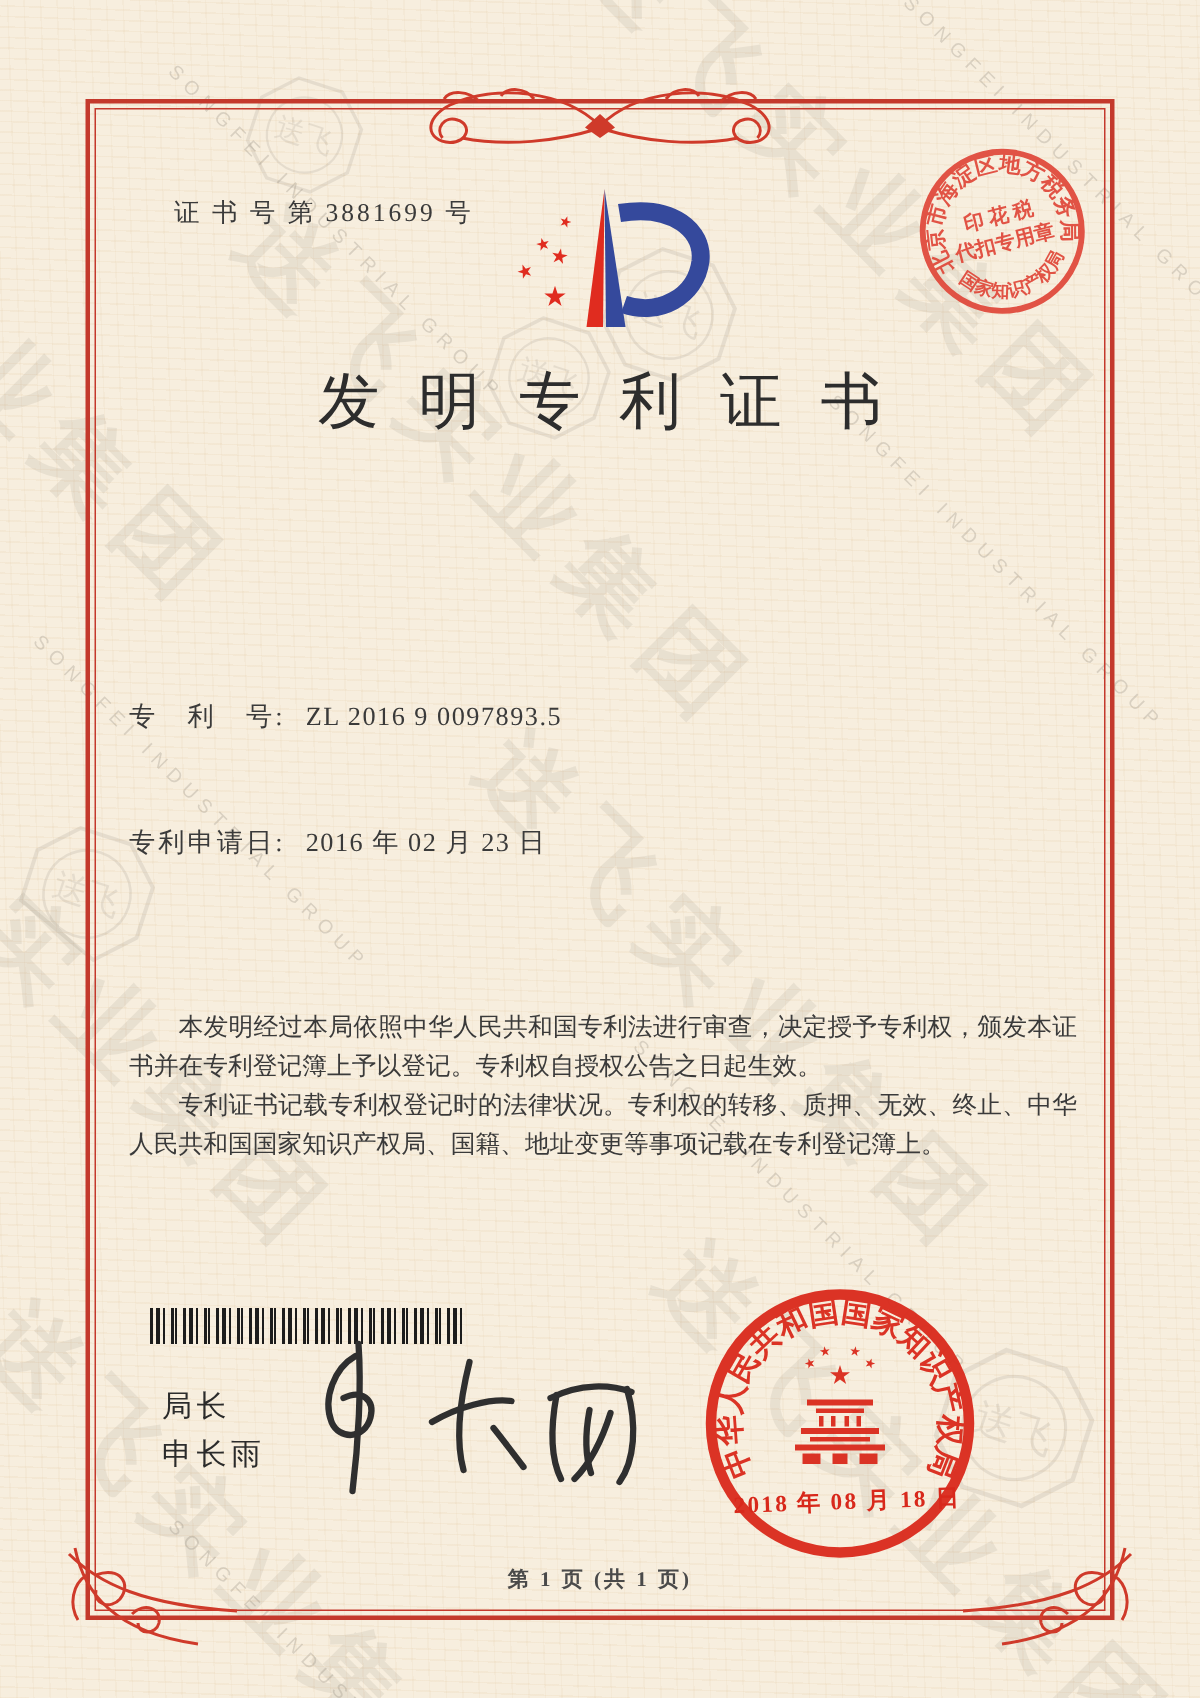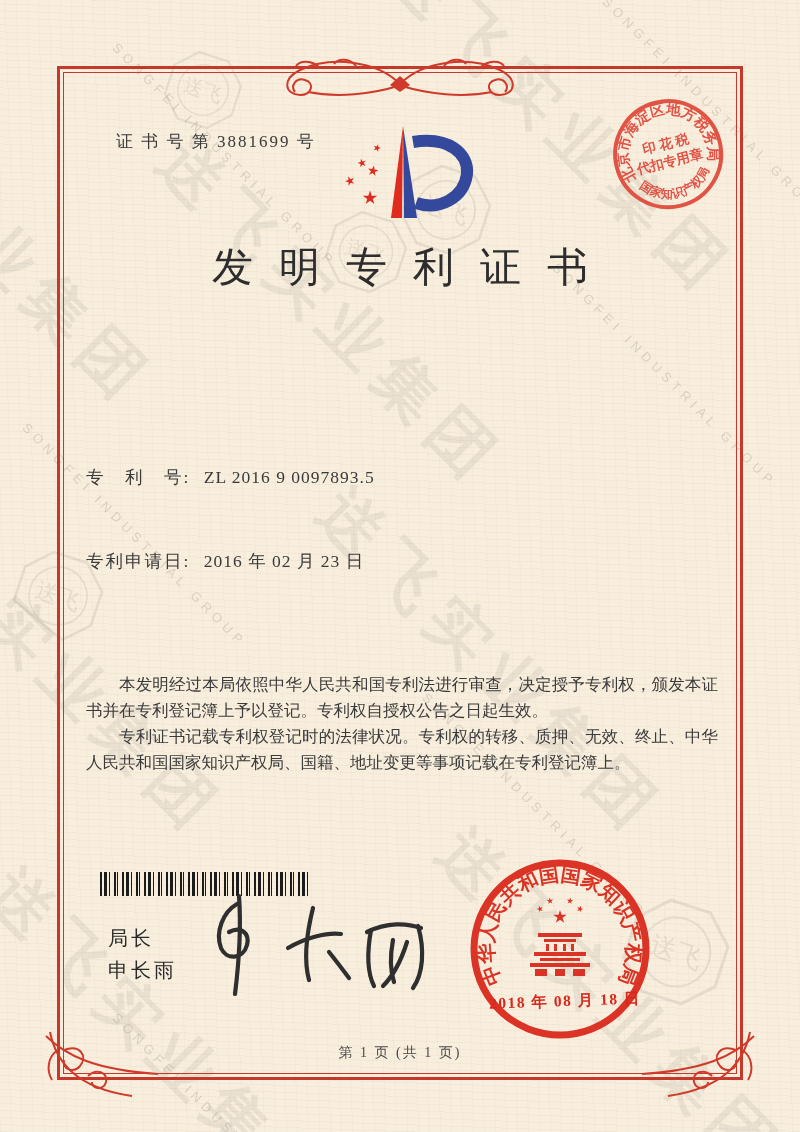--- a/index.html
+++ b/index.html
@@ -51,21 +51,21 @@
       #1c1c1c 4px 7px,transparent 7px 9px,#1c1c1c 9px 10px,transparent 10px 14px,
       #1c1c1c 14px 16px,transparent 16px 17px,#1c1c1c 17px 18px,transparent 18px 22px);}
   .director{position:absolute;left:108px;top:922px;z-index:4;
       font-family:"Liberation Sans","DejaVu Sans",sans-serif;font-size:20px;
       color:#2b2b2b;letter-spacing:3px;line-height:32px;}
   .signature{position:absolute;left:185px;top:890px;z-index:4;}
   .main-seal{position:absolute;left:462px;top:853px;z-index:5;opacity:.95;}
   .seal-date{position:absolute;left:489px;top:991px;z-index:6;font-size:15.5px;
       color:#d8281b;letter-spacing:1.5px;font-weight:bold;transform:rotate(-2deg);}
   .page-num{position:absolute;left:0;top:1044px;width:100%;text-align:center;
-      font-size:14px;color:#4a4a4a;letter-spacing:2px;z-index:4;}
+      font-size:14px;color:#4a4a4a;letter-spacing:2px;z-index:4;font-weight:bold;}
 </style>
 </head>
 <body>
 
 <div class="page">
 
   <span class="wm wm-cn c1">送飞实业集团</span>
   <span class="wm wm-cn c2">送飞实业集团</span>
   <span class="wm wm-cn c3">送飞实业集团</span>
   <span class="wm wm-cn c4">送飞实业集团</span>

